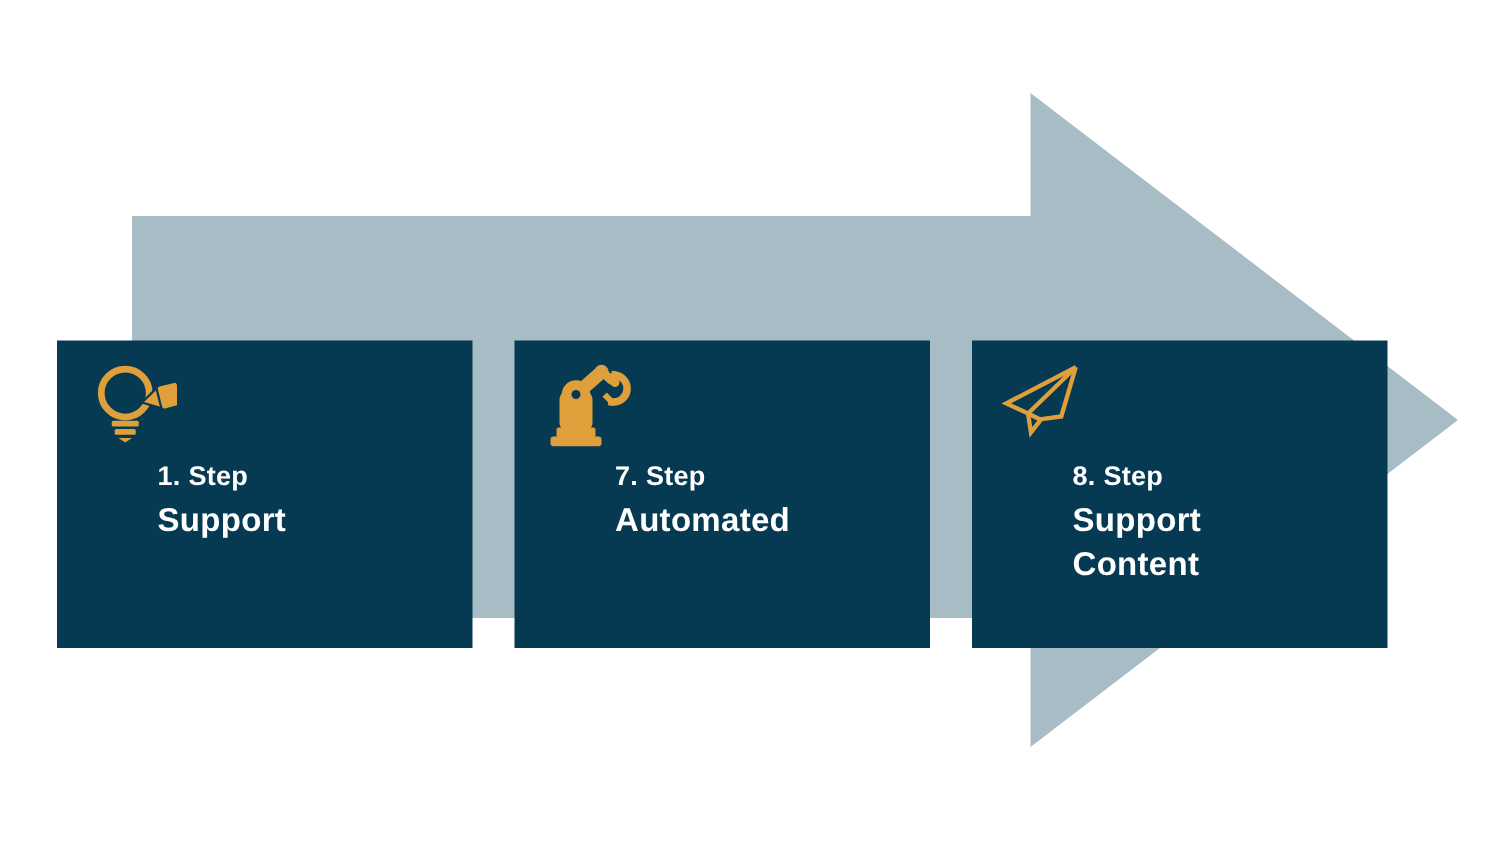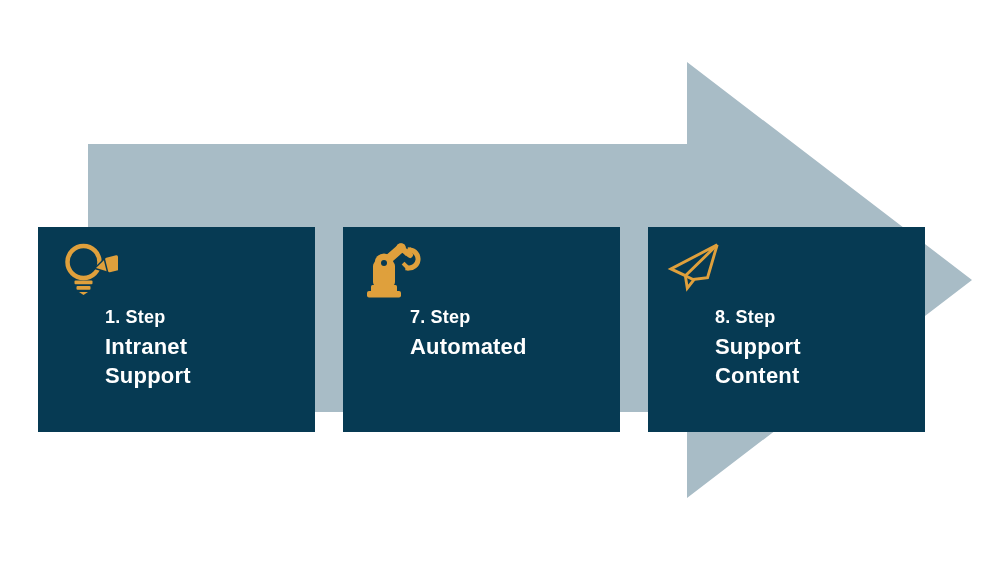--- a/index.html
+++ b/index.html
@@ -55,21 +55,20 @@
           <rect x="47" y="19.5" width="13" height="15" rx="1.5" fill="#dfa03c" stroke="#063a53" stroke-width="3" paint-order="stroke"></rect>
         </g>
         <rect x="14.5" y="39.5" width="18" height="3.8" rx="1" fill="#dfa03c"></rect>
         <rect x="16.5" y="45" width="14" height="3.8" rx="1" fill="#dfa03c"></rect>
         <polygon points="19,51 28,51 23.5,54" fill="#dfa03c"></polygon>
       </svg>
     </div>
     <div class="text-block">
       <div class="step-label">1. Step</div>
       <div class="step-title">
-        <div>Intranet</div>
         <div>Support</div>
       </div>
     </div>
   </div>
 
   <div class="card card-2">
     <div class="icon-wrap">
       <svg width="62" height="58" viewBox="0 0 62 58" xmlns="http://www.w3.org/2000/svg" aria-hidden="true">
         <rect x="2" y="50" width="34" height="6.5" rx="2" fill="#dfa03c"></rect>
         <rect x="6" y="44" width="26" height="7" rx="1.5" fill="#dfa03c"></rect>

